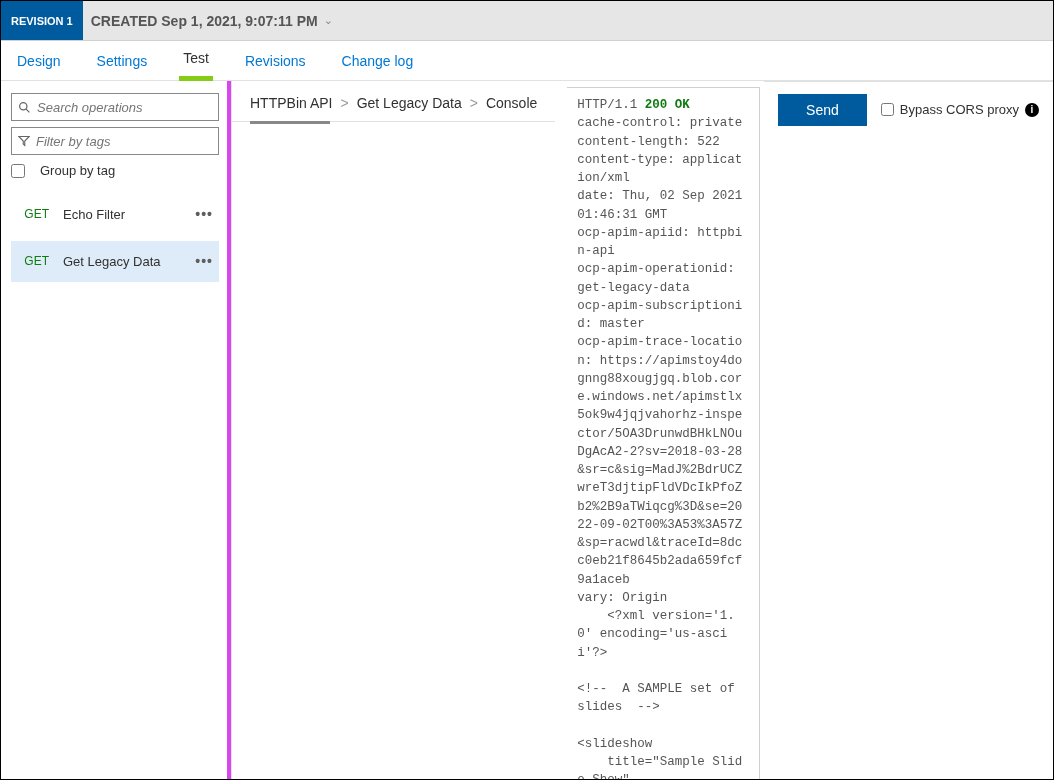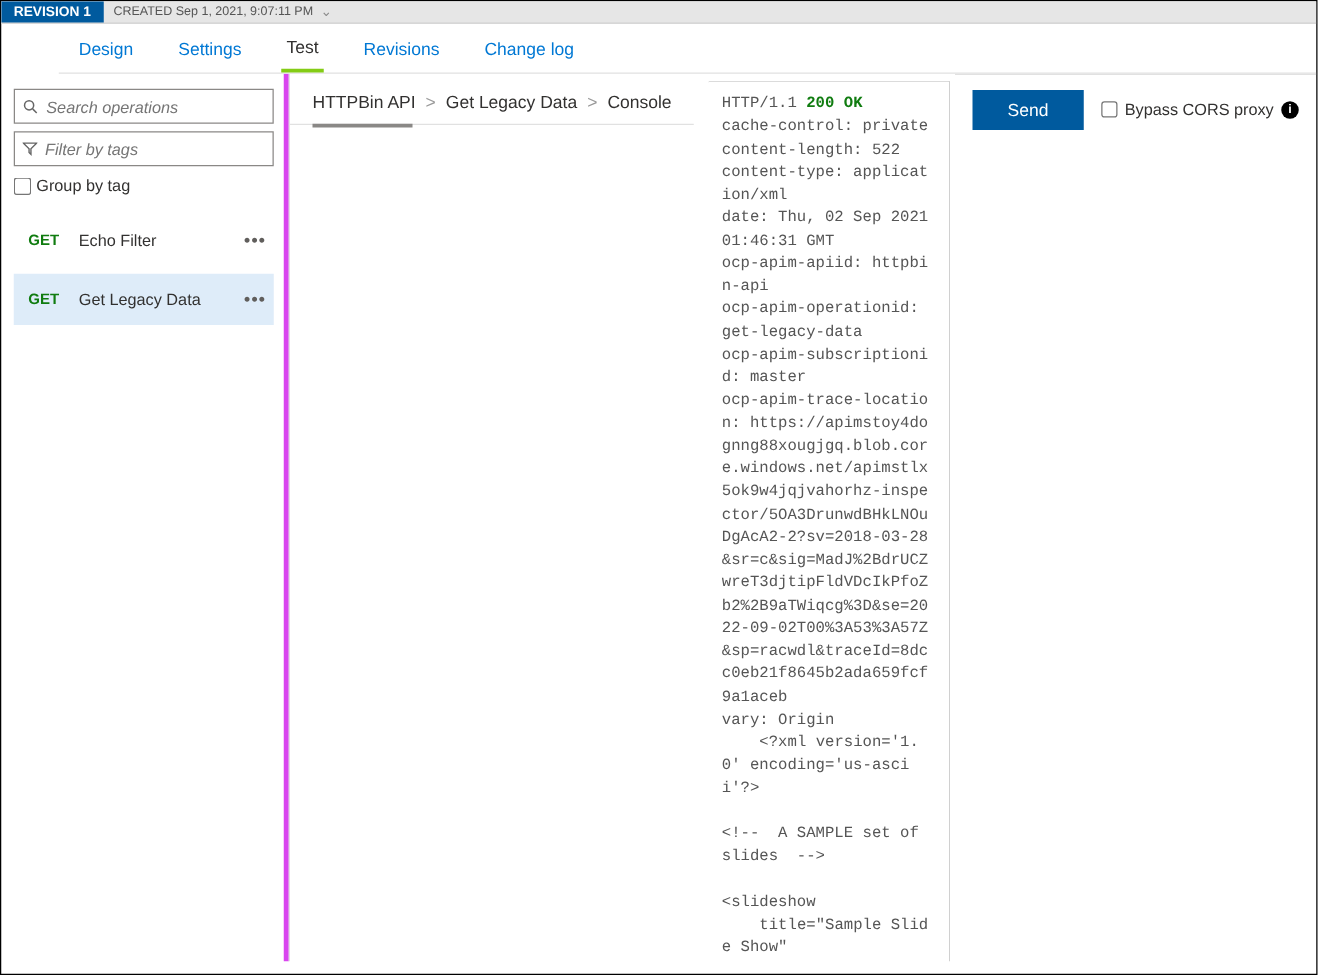--- a/index.html
+++ b/index.html
@@ -1,39 +1,39 @@
 <!DOCTYPE html>
 <html><head>
 <meta charset="utf-8">
 <style>
   * { box-sizing: border-box; margin: 0; padding: 0; }
   body { font-family: "Segoe UI", Arial, sans-serif; font-size: 13px; color: #323130; background: #fff; width: 1054px; height: 780px; border: 1px solid #000; overflow: hidden; }
 
-  .top-bar { background: #e6e6e6; height: 18px; display: flex; align-items: center; border-bottom: 1px solid #d0d0d0; }
+  .top-bar { background: #e6e6e6; height: 40px; display: flex; align-items: center; border-bottom: 1px solid #d0d0d0; }
   .revision-badge { background: #005a9e; color: #fff; font-weight: 600; font-size: 11px; padding: 6px 10px; height: 100%; display: flex; align-items: center; }
-  .created-text { font-size: 10px; color: #555; margin-left: 8px; }
+  .created-text { font-size: 14px; color: #555; margin-left: 8px; font-weight: bold; }
   .chevron-icon { margin-left: 6px; color: #888; font-size: 11px; }
 
-  .tab-strip { height: 40px; border-bottom: 1px solid #e1e1e1; display: flex; align-items: center; padding: 0 12px; gap: 28px; position: relative; margin-left: 46px; }
+  .tab-strip { height: 40px; border-bottom: 1px solid #e1e1e1; display: flex; align-items: center; padding: 0 12px; gap: 28px; position: relative; }
   .tab { font-size: 14px; color: #0078d4; cursor: pointer; padding: 10px 4px; }
-  .tab.active { color: #323130; border-bottom: 3px solid #84cc16; font-weight: 400; }
+  .tab.active { color: #323130; border-bottom: 5px solid #84cc16; font-weight: 400; }
 
   .main-area { display: flex; height: calc(100% - 68px); }
 
   .sidebar { width: 230px; border-right: 4px solid #d946ef; padding: 12px 8px 0 10px; display: flex; flex-direction: column; gap: 6px; }
   .search-box, .filter-box { border: 1px solid #8a8886; height: 28px; display: flex; align-items: center; padding: 0 6px; gap: 6px; }
   .search-box input, .filter-box input { border: none; outline: none; font-size: 13px; font-style: italic; color: #666; flex: 1; background: transparent; }
   .search-icon, .filter-icon { color: #666; font-size: 13px; width: 14px; display: inline-flex; align-items: center; justify-content: center; }
   .filter-icon svg { width: 12px; height: 12px; }
-  .group-row { display: flex; align-items: center; gap: 4px; font-size: 13px; margin-top: 2px; margin-bottom: 10px; }
+  .group-row { display: flex; align-items: center; gap: 15px; font-size: 13px; margin-top: 2px; margin-bottom: 10px; }
   .group-row input[type=checkbox] { width: 14px; height: 14px; }
 
   .op-item { display: flex; align-items: center; justify-content: space-between; padding: 12px 6px 12px 4px; cursor: pointer; border-bottom: 1px solid transparent; }
   .op-item .op-left { display: flex; align-items: center; gap: 14px; }
-  .op-method { color: #107c10; font-weight: 700; font-size: 12px; width: 34px; text-align: center; padding-left:6px; }
+  .op-method { color: #107c10; font-weight: 400; font-size: 12px; width: 34px; text-align: right; padding-left:6px; }
   .op-name { font-size: 13px; color: #323130; }
   .op-dots { color: #605e5c; font-size: 14px; letter-spacing: 1px; font-weight: 700; }
   .op-item.selected { background: #deecf9; }
 
   .right-panel { flex: 1; display: flex; flex-direction: row; border-left: 1px solid #e1e1e1; }
   .breadcrumb-bar { padding: 14px 18px 10px 18px; font-size: 14px; color: #323130; display: flex; align-items: center; gap: 8px; border-bottom: 1px solid #e1e1e1; }
   .breadcrumb-bar .sep { color: #999; }
   .breadcrumb-accent { width: 80px; height: 3px; background: #8a8886; margin-left: 18px; margin-top: -1px; }
 
   .response-scroll { flex: 1; overflow-y: scroll; margin: 6px 4px 0 12px; border: 1px solid #d0d0d0; border-left: none; border-bottom: none; background: #fff; }

